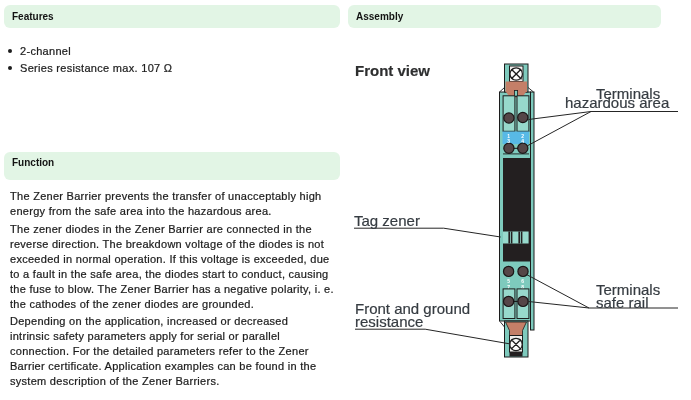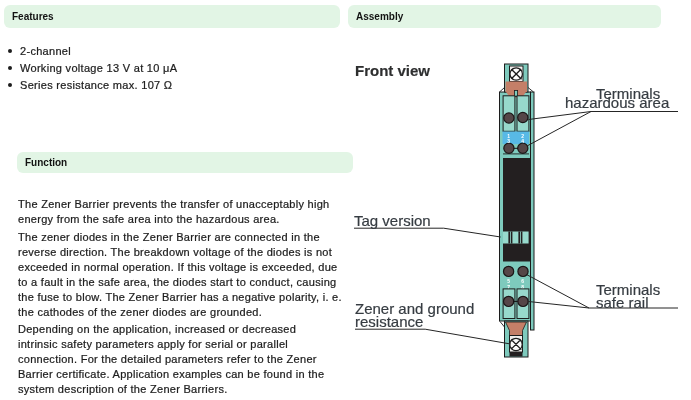--- a/index.html
+++ b/index.html
@@ -1,20 +1,20 @@
 <!DOCTYPE html>
 <html><head><meta charset="utf-8">
 <style>
 html,body{margin:0;padding:0}
 body{width:691px;height:400px;position:relative;font-family:"Liberation Sans",sans-serif;background:#fff;overflow:hidden}
 .bar{position:absolute;background:#e2f5e5;border-radius:6px;height:23px;font-weight:bold;font-size:10px;line-height:23px;padding-left:8px;box-sizing:border-box;color:#131313}
 .blist{position:absolute;left:4px;top:39px;margin:4px;padding:0;list-style:none;font-size:11px;-webkit-text-stroke:0.22px #1d1d1d;line-height:17px;color:#1d1d1d;letter-spacing:0.3px}
 .blist li{padding-left:12px;position:relative}
 .blist li:before{content:"";position:absolute;left:-0.5px;top:6.3px;width:4px;height:4px;border-radius:50%;background:#1d1d1d}
-.p{position:absolute;left:10px;width:330px;font-size:11px;-webkit-text-stroke:0.22px #1d1d1d;line-height:15px;color:#1d1d1d;margin:8px;letter-spacing:0.28px;white-space:nowrap}
+.p{position:absolute;left:10px;width:330px;font-size:11px;-webkit-text-stroke:0.22px #1d1d1d;line-height:15px;color:#1d1d1d;margin:0;letter-spacing:0.28px;white-space:nowrap}
 .lbl{position:absolute;font-size:15px;line-height:10px;color:#363c42;-webkit-text-stroke:0.2px #363c42;white-space:nowrap}
 svg{position:absolute;left:0;top:0}
 </style></head>
 <body>
 <svg width="691" height="400" viewBox="0 0 691 400">
 
   <rect x="530.5" y="92" width="3.5" height="238" fill="#7ecabd" stroke="#1c1c1c" stroke-width="1"></rect>
 
   <rect x="499.5" y="92" width="31" height="229" fill="#7ecabd" stroke="#1c1c1c" stroke-width="1"></rect>
 
@@ -79,27 +79,26 @@
     <path d="M354 228.2 L443.7 228.2 L500.7 237"></path>
     <path d="M355 329.2 L425.2 329.2 L510.5 344"></path>
     <path d="M526.5 274.5 L589 308 L678 308"></path>
     <path d="M528.5 301.5 L589 308"></path>
   </g>
 </svg>
 <div class="bar" style="left:4px;top:5px;width:336px;">Features</div>
 <div class="bar" style="left:348px;top:5px;width:313px;">Assembly</div>
 <ul class="blist">
 <li>2-channel</li>
-<li>Working voltage 13 V at 10 μA</li>
 <li>Series resistance max. 107 Ω</li>
 </ul>
-<div class="bar" style="left:17px;top:152px;width:336px;height:21px;line-height:21px">Function</div>
+<div class="bar" style="left:4px;top:152px;width:336px;height:28px;line-height:21px">Function</div>
 <div class="p" style="top:189px">The Zener Barrier prevents the transfer of unacceptably high<br>energy from the safe area into the hazardous area.</div>
 <div class="p" style="top:222px">The zener diodes in the Zener Barrier are connected in the<br>reverse direction. The breakdown voltage of the diodes is not<br>exceeded in normal operation. If this voltage is exceeded, due<br>to a fault in the safe area, the diodes start to conduct, causing<br>the fuse to blow. The Zener Barrier has a negative polarity, i. e.<br>the cathodes of the zener diodes are grounded.</div>
 <div class="p" style="top:314px">Depending on the application, increased or decreased<br>intrinsic safety parameters apply for serial or parallel<br>connection. For the detailed parameters refer to the Zener<br>Barrier certificate. Application examples can be found in the<br>system description of the Zener Barriers.</div>
 <div class="lbl" style="left:355px;top:66.2px;font-weight:bold;color:#2e2e2e">Front view</div>
 <div class="lbl" style="left:596px;top:88.5px">Terminals</div>
 <div class="lbl" style="left:565px;top:98.1px">hazardous area</div>
-<div class="lbl" style="left:354px;top:216px">Tag version</div>
+<div class="lbl" style="left:354px;top:216px">Tag zener</div>
 <div class="lbl" style="left:596px;top:285.3px">Terminals</div>
 <div class="lbl" style="left:596px;top:297.5px">safe rail</div>
-<div class="lbl" style="left:355px;top:304.1px">Zener and ground</div>
+<div class="lbl" style="left:355px;top:304.1px">Front and ground</div>
 <div class="lbl" style="left:355px;top:316.6px">resistance</div>
 
 </body></html>

